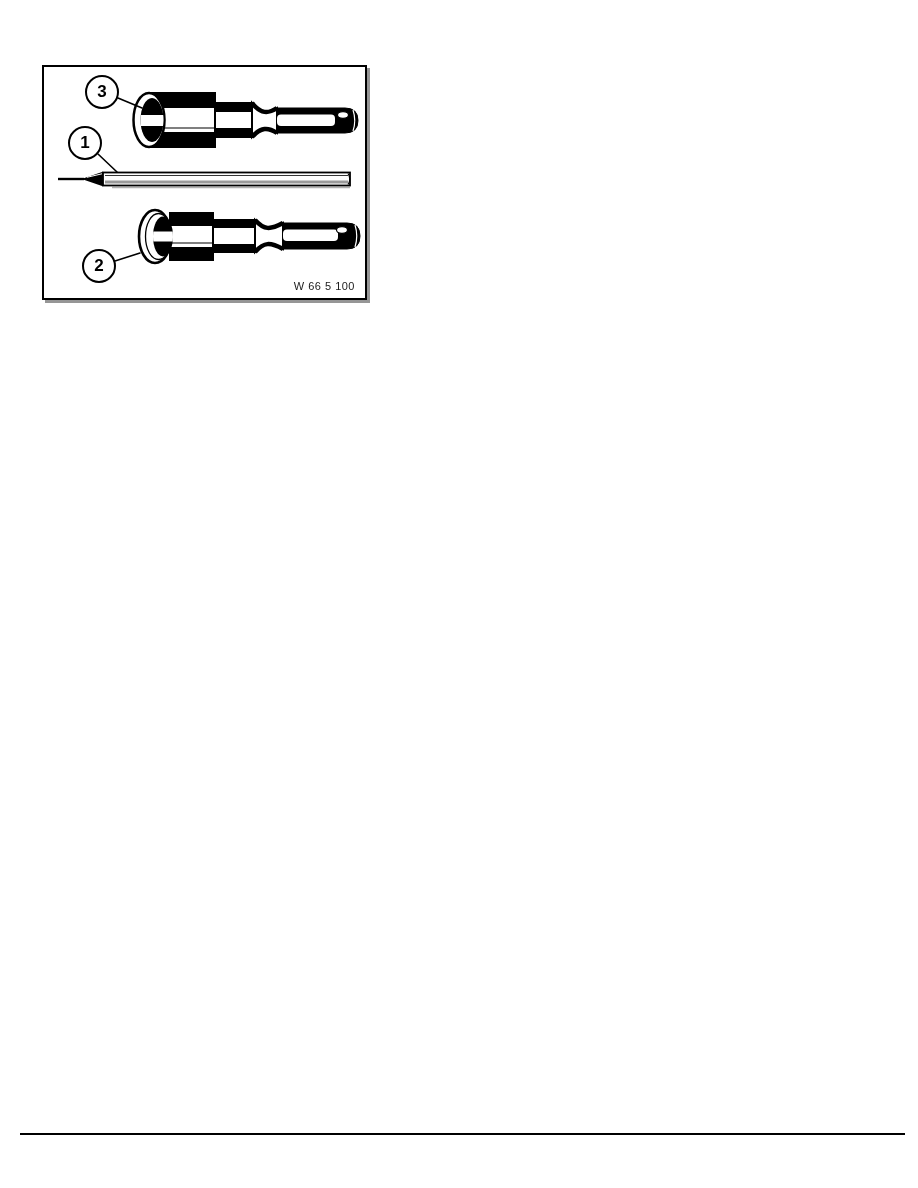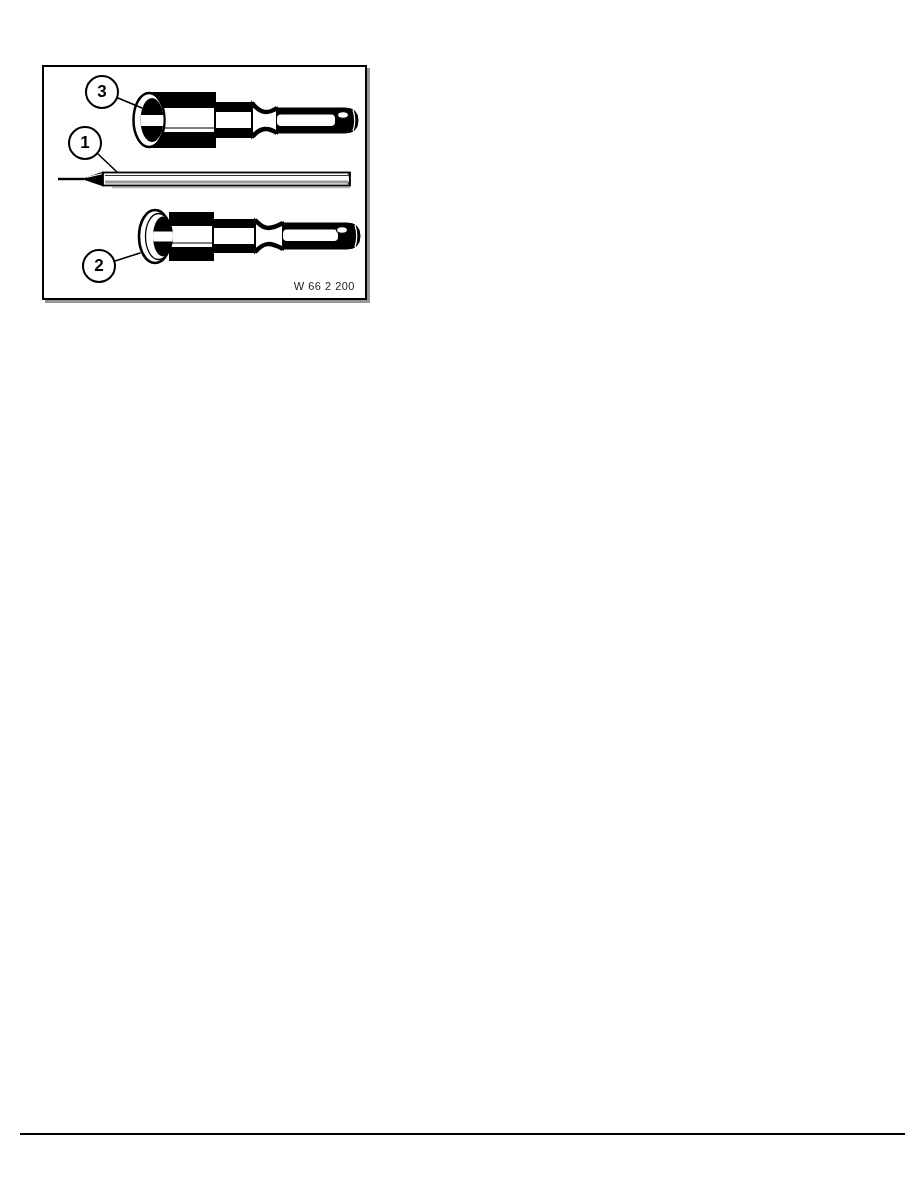--- a/index.html
+++ b/index.html
@@ -153,17 +153,17 @@
         <line x1="76" y1="33" x2="100" y2="43"></line>
         <line x1="56" y1="89" x2="75" y2="107"></line>
         <line x1="73" y1="196" x2="98" y2="188"></line>
       </g>
     </svg>
 
     <div class="callout-badge badge-3">3</div>
     <div class="callout-badge badge-1">1</div>
     <div class="callout-badge badge-2">2</div>
 
-    <div class="figure-caption">W 66 2 200</div>
+    <div class="figure-caption">W 66 5 100</div>
   </div>
 
   <div class="footer-rule"></div>
 </div>
 
 </body></html>

